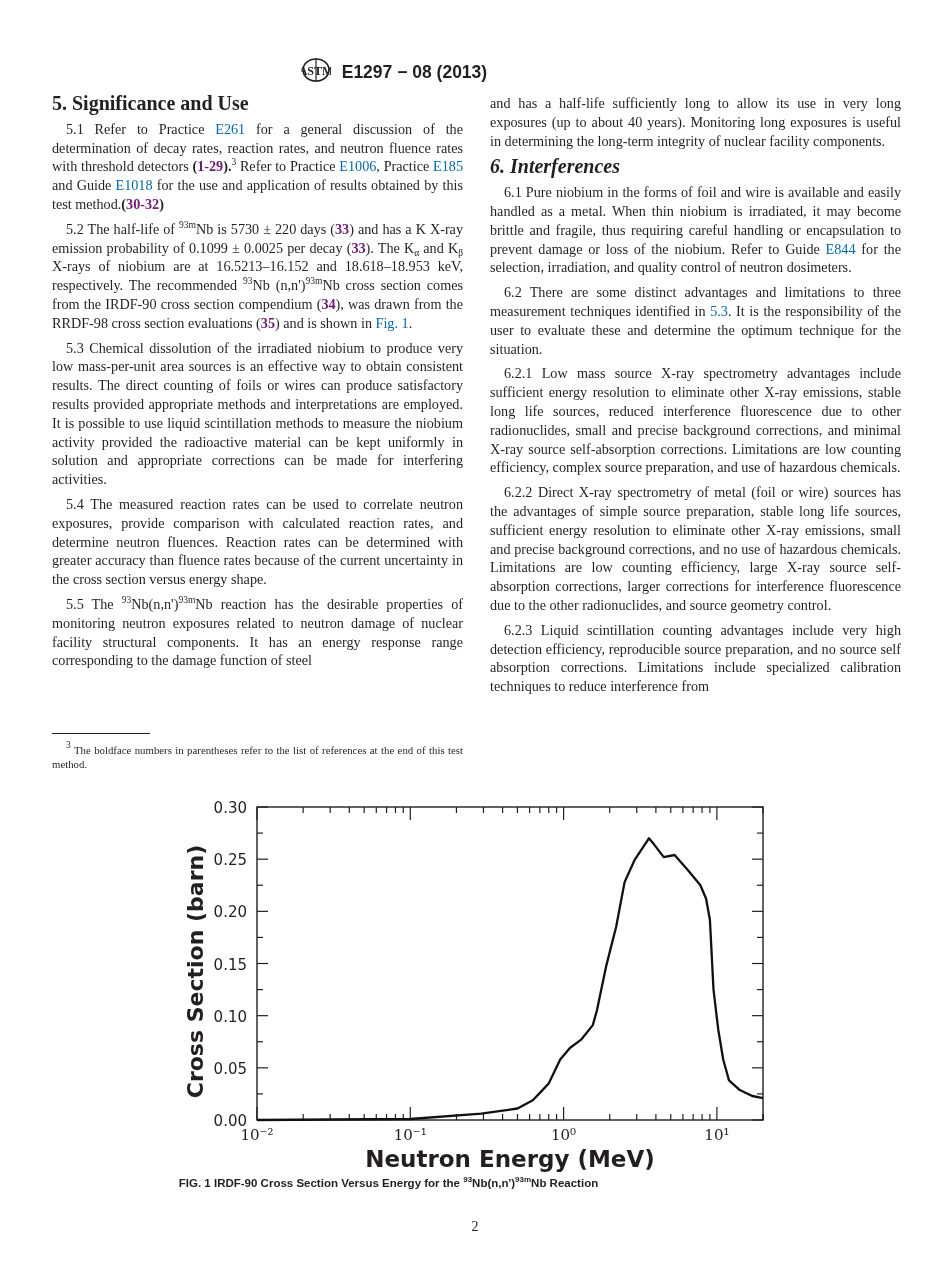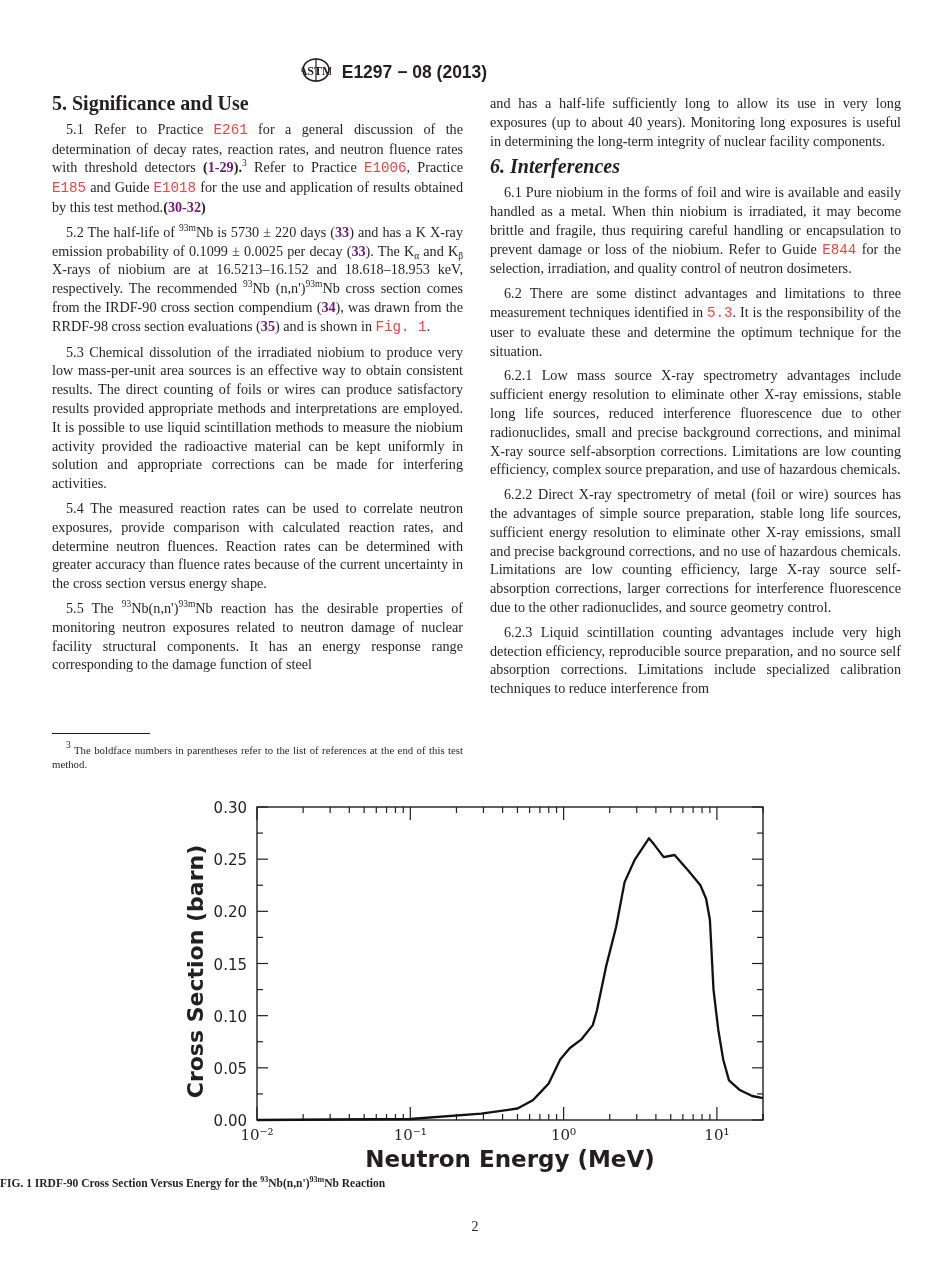--- a/index.html
+++ b/index.html
@@ -9,31 +9,31 @@
             font-family:"Liberation Sans", sans-serif; font-weight:bold; font-size:17.5px; }
   .header .logo { display:inline-block; vertical-align:middle; margin-right:6px; }
   .header .title { vertical-align:middle; }
   .col { position:absolute; top:94px; width:411px; font-size:14.2px; line-height:18.8px; text-align:justify; }
   .col.left { left:52px; }
   .col.right { left:490px; }
   .col p { margin:0 0 6px 0; text-indent:14px; }
   .col p.cont { text-indent:0; }
   h2 { font-size:20px; font-weight:bold; margin:0 0 7px 0; }
   h2.sec6 { margin-top:7px;font-style:italic; }
-  a.ref { color:#ef4444; text-decoration:none;font-family:Liberation Mono, monospace; }
+  a.ref { color:#0369a1; text-decoration:none; }
   b.cite { color:#701a75; }
   sup { font-size:9.5px; line-height:0; vertical-align:6px; }
   sub { font-size:9.5px; line-height:0; vertical-align:-3px; }
   .fn-rule { position:absolute; left:52px; top:733px; width:98px; border-top:1px solid #231f20; }
   .footnote { position:absolute; left:52px; top:743px; width:411px; font-size:10.8px; line-height:14px; text-align:justify; }
   .footnote span.ind { padding-left:14px; }
   .chart { position:absolute; left:0; top:0; width:950px; height:1272px; pointer-events:none; }
   .chart svg { position:absolute; left:0; top:0; }
-  .caption { position:absolute; top:1177px; left:0; width:777px; 
-             font-family:Liberation Serif, serif; font-weight:bold; font-size:11.5px; }
+  .caption { position:absolute; top:1177px; left:0; width:777px; text-align:center;
+             font-family:Liberation Sans, sans-serif; font-weight:bold; font-size:11.5px; }
   .caption sup { font-size:8px; vertical-align:5px; }
   .pagenum { position:absolute; top:1219px; left:0; width:950px; text-align:center; font-size:14px; }
 </style>
 </head>
 <body>
 
 <div class="header">
   <span class="logo">
     <svg width="30" height="26" viewBox="0 0 30 26">
       <ellipse cx="15" cy="13" rx="13" ry="11" fill="none" stroke="#231f20" stroke-width="1.6"></ellipse>

